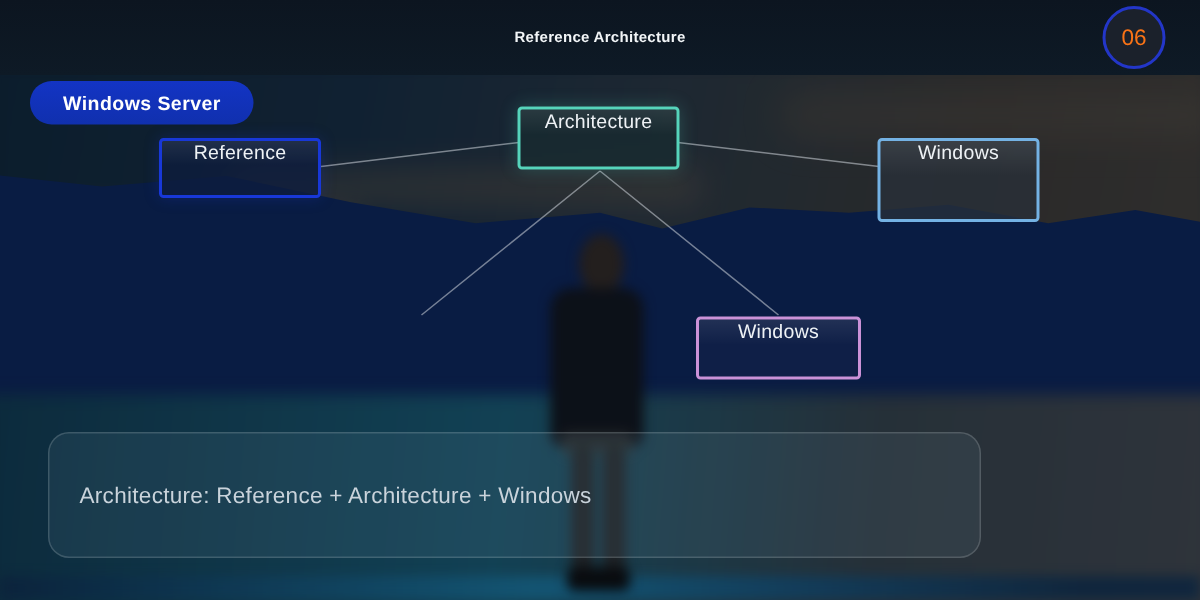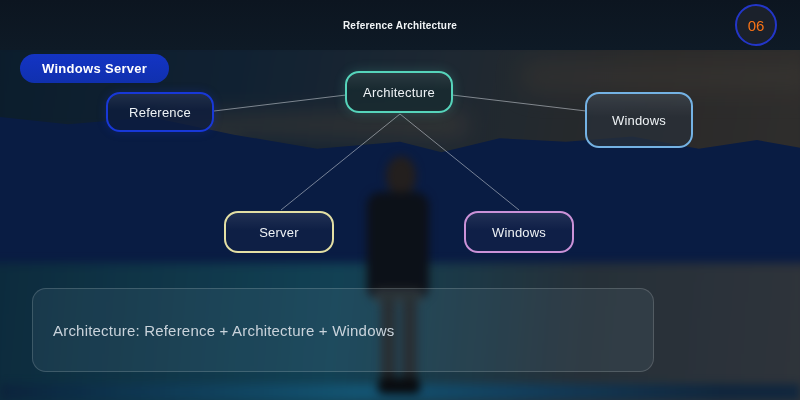--- a/index.html
+++ b/index.html
@@ -71,22 +71,22 @@
   .slide-num{
     position:absolute;right:23px;top:4px;width:42px;height:42px;border-radius:50%;
     background:#1b212b;border:2px solid #2336c8;box-sizing:border-box;
     display:flex;align-items:center;justify-content:center;
     color:#f97316;font-size:15px;font-weight:400;
   }
   
   .edges{position:absolute;inset:0;z-index:2;}
   .edges line{stroke:#cfd5dc;stroke-opacity:.55;stroke-width:1;}
   .node{
-    position:absolute;z-index:3;box-sizing:border-box;border-radius:14px;
-    display:flex;align-items:center;justify-content:center;
+    position:absolute;z-index:3;box-sizing:border-box;border-radius:3px;
+    display:flex;align-items:flex-start;justify-content:center;
     color:#eef2f5;font-size:13px;letter-spacing:.2px;cursor:pointer;
     background-image:linear-gradient(180deg,rgba(255,255,255,0.08),rgba(255,255,255,0) 45%);
   }
   .node-architecture{left:345px;top:71px;width:108px;height:42px;border:2px solid #56d4bb;background-color:rgba(24,42,48,0.80);box-shadow:0 0 12px rgba(86,212,187,0.22);}
   .node-reference{left:106px;top:92px;width:108px;height:40px;border:2px solid #1838d8;background-color:rgba(13,28,62,0.74);box-shadow:0 0 10px rgba(24,56,216,0.25);}
   .node-windows{left:585px;top:92px;width:108px;height:56px;border:2px solid #74b2e4;background-color:rgba(40,48,58,0.74);}
   .node-server{left:224px;top:211px;width:110px;height:42px;border:2px solid #e3dfa4;background-color:rgba(16,33,70,0.80);}
   .node-security{left:464px;top:211px;width:110px;height:42px;border:2px solid #cb92d8;background-color:rgba(18,32,72,0.80);}
   
   .summary{
@@ -137,23 +137,20 @@
 
   <div class="node node-architecture">
     <span>Architecture</span>
   </div>
   <div class="node node-reference">
     <span>Reference</span>
   </div>
   <div class="node node-windows">
     <span>Windows</span>
   </div>
-  <div class="node node-server">
-    <span>Server</span>
-  </div>
   <div class="node node-security">
     <span>Windows</span>
   </div>
 
   <div class="summary">
     <span>Architecture: Reference + Architecture + Windows</span>
   </div>
 
 </div>
 

